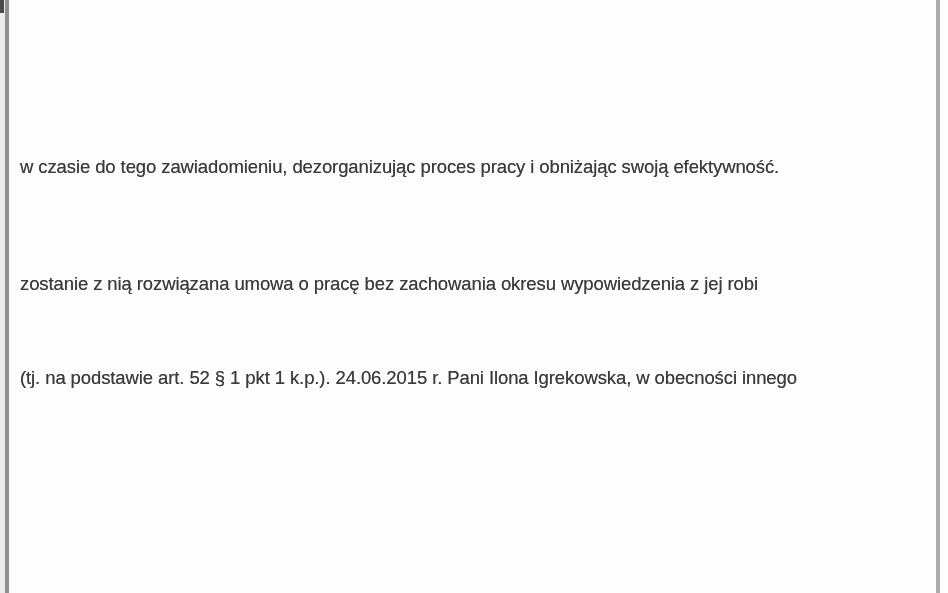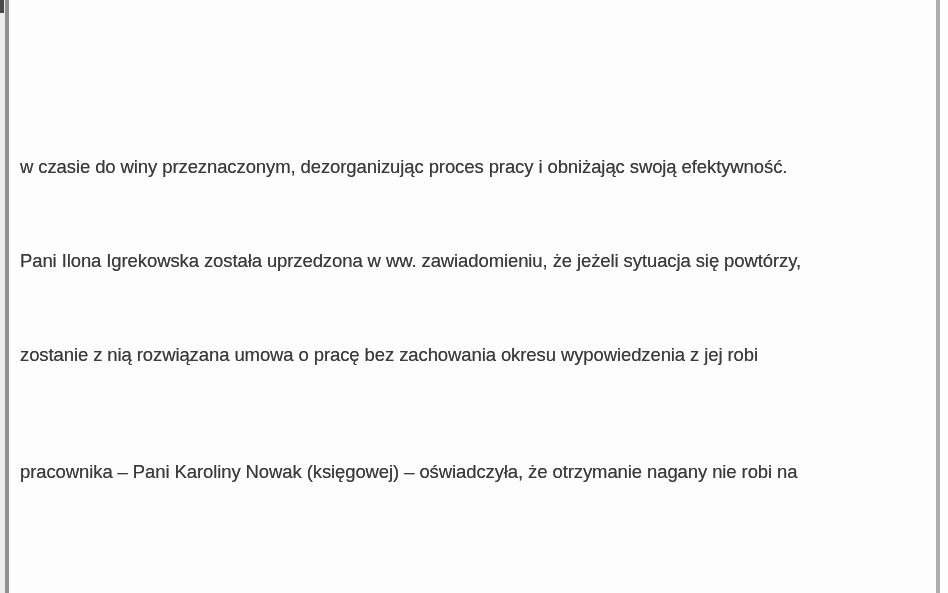--- a/index.html
+++ b/index.html
@@ -63,28 +63,27 @@
   <div class="edge-strip-left"></div>
   <div class="edge-line-left"></div>
   <div class="edge-line-right"></div>
   <div class="corner-mark"></div>
 
   <div class="content">
 
     <div>
       
     
-        <div class="line">w czasie do winy przeznaczonym, dezorganizując proces pracy i obniżając swoją efektywność.</div>
+        <div class="line">w czasie do tego zawiadomieniu, dezorganizując proces pracy i obniżając swoją efektywność.</div>
       
-        <div class="line">Pani Ilona Igrekowska została uprzedzona w ww. zawiadomieniu, że jeżeli sytuacja się powtórzy,</div>
       
         <div class="line">zostanie z nią rozwiązana umowa o pracę bez zachowania okresu wypowiedzenia z jej robi</div>
       
+        <div class="line">(tj. na podstawie art. 52 § 1 pkt 1 k.p.). 24.06.2015 r. Pani Ilona Igrekowska, w obecności innego</div>
       
-        <div class="line">pracownika – Pani Karoliny Nowak (księgowej) – oświadczyła, że otrzymanie nagany nie robi na</div>
       
         
       
         
       
         
       </div>
 
     
 

